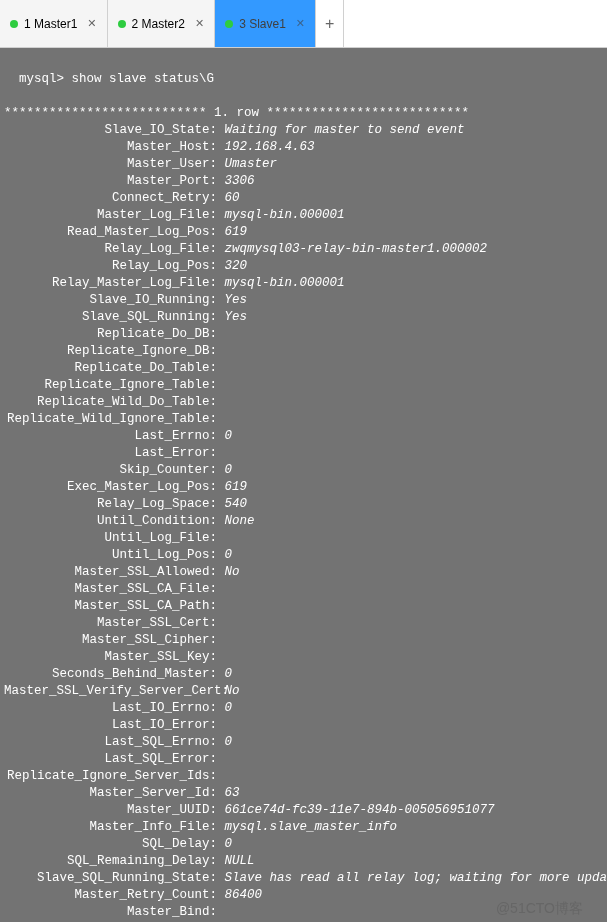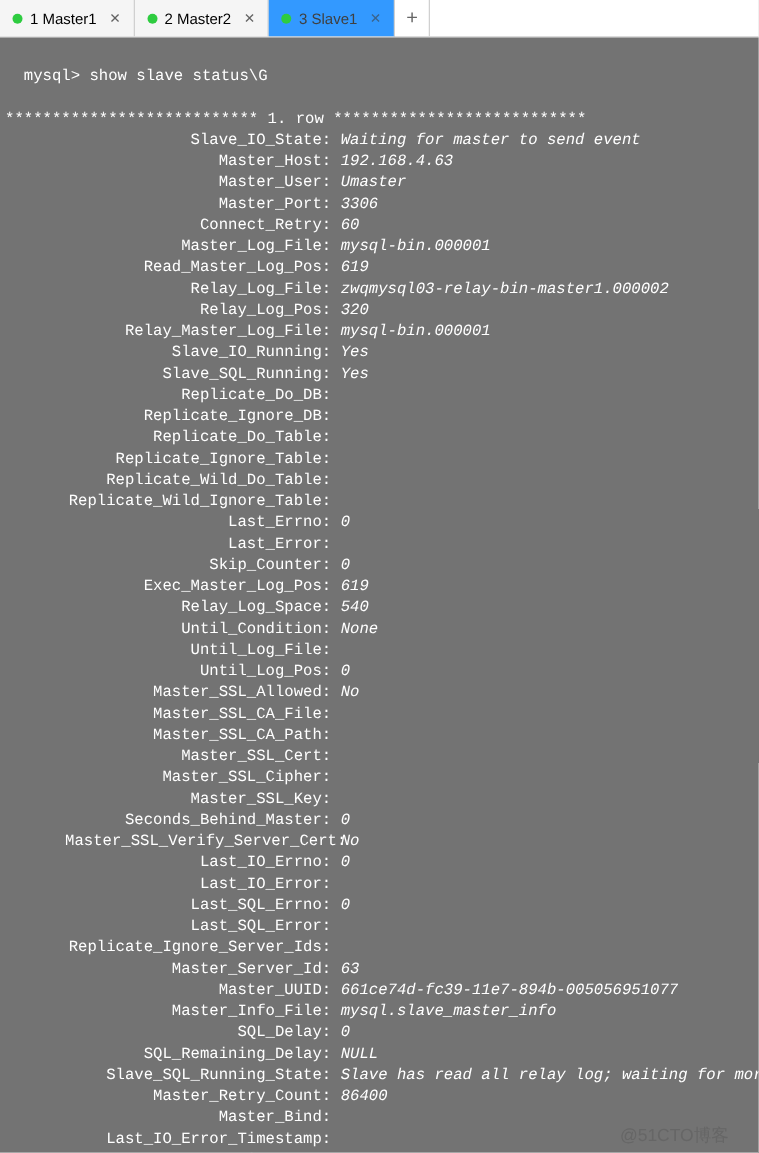--- a/index.html
+++ b/index.html
@@ -8,21 +8,21 @@
       background: #ffffff;
       width: 607px;
       height: 922px;
       overflow: hidden;
       position: relative;
     }
     .tab-bar {
       display: flex;
       background: #ffffff;
       border-bottom: 1px solid #d0d0d0;
-      height: 30px;
+      height: 48px;
       align-items: stretch;
     }
     .tab {
       display: flex;
       align-items: center;
       padding: 0 10px;
       border-right: 1px solid #d0d0d0;
       font-size: 12px;
       cursor: pointer;
       background: #f5f5f5;
@@ -61,21 +61,21 @@
       font-size: 12.5px;
       line-height: 17px;
       padding: 6px 4px;
       height: calc(100% - 30px);
       white-space: pre;
       overflow: hidden;
     }
     .prompt-line { color: #ffffff; }
     .row-line { display: block; }
     .kv { display: block; }
-    .key { display: inline-block; width: 213px; text-align: right; color: #ffffff; margin-left: 48px; }
+    .key { display: inline-block; width: 213px; text-align: right; color: #ffffff; }
     .val { color: #ffffff; font-style: italic; }
     .watermark {
       position: absolute;
       bottom: 4px;
       right: 24px;
       font-size: 14px;
       color: #666;
       font-family: Arial, sans-serif;
       background: rgba(255,255,255,0.0);
     }

